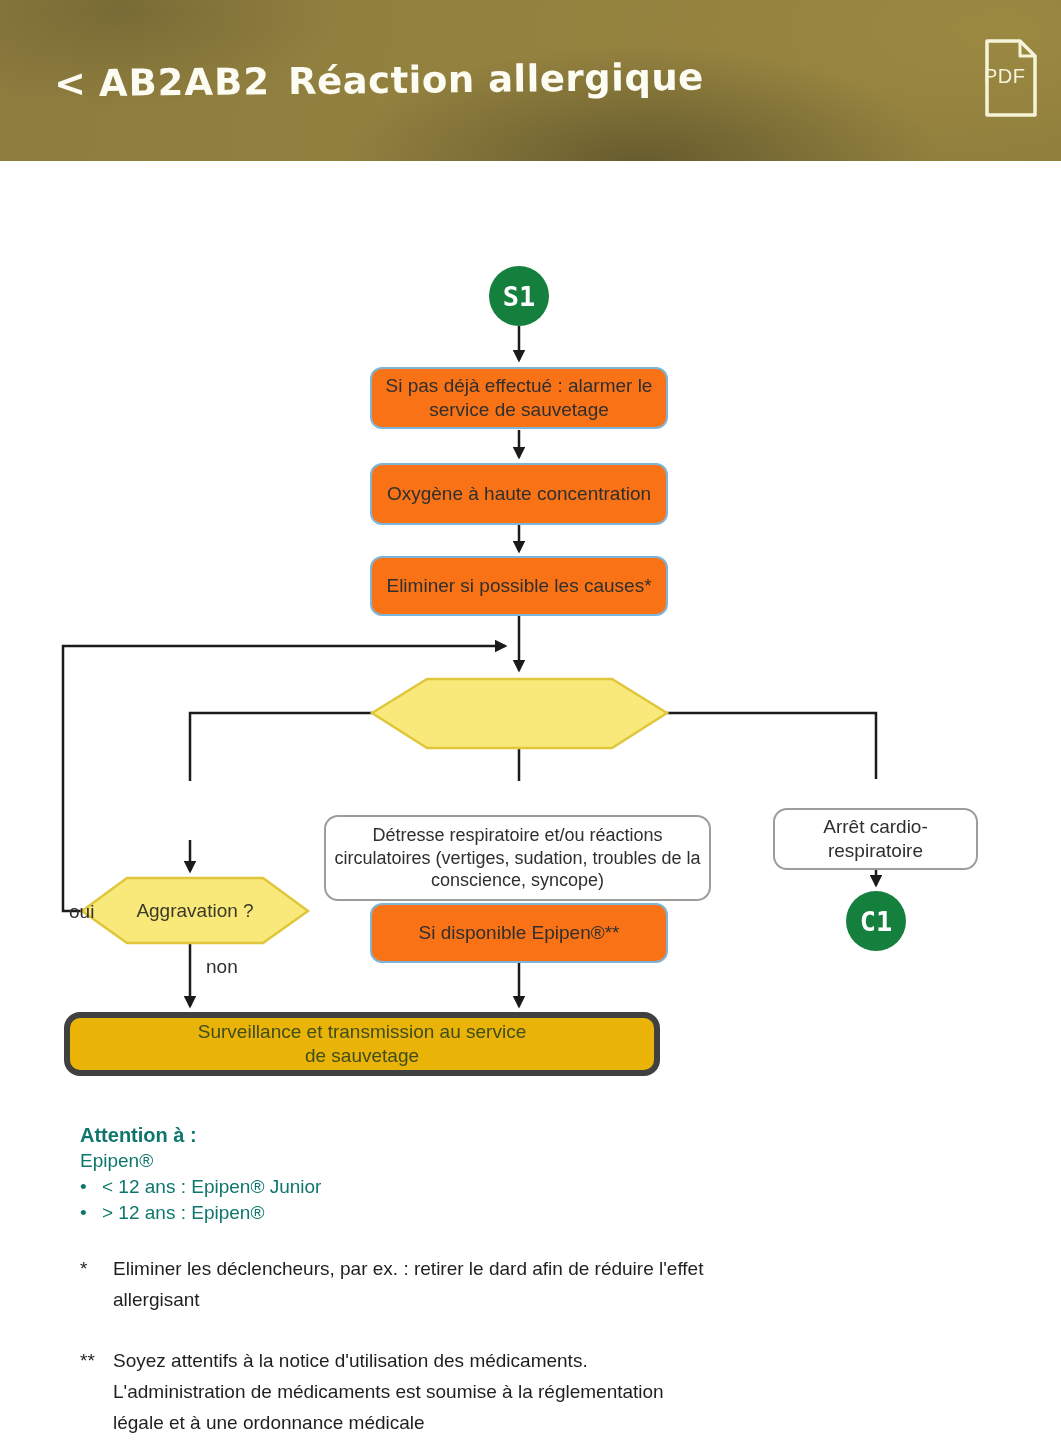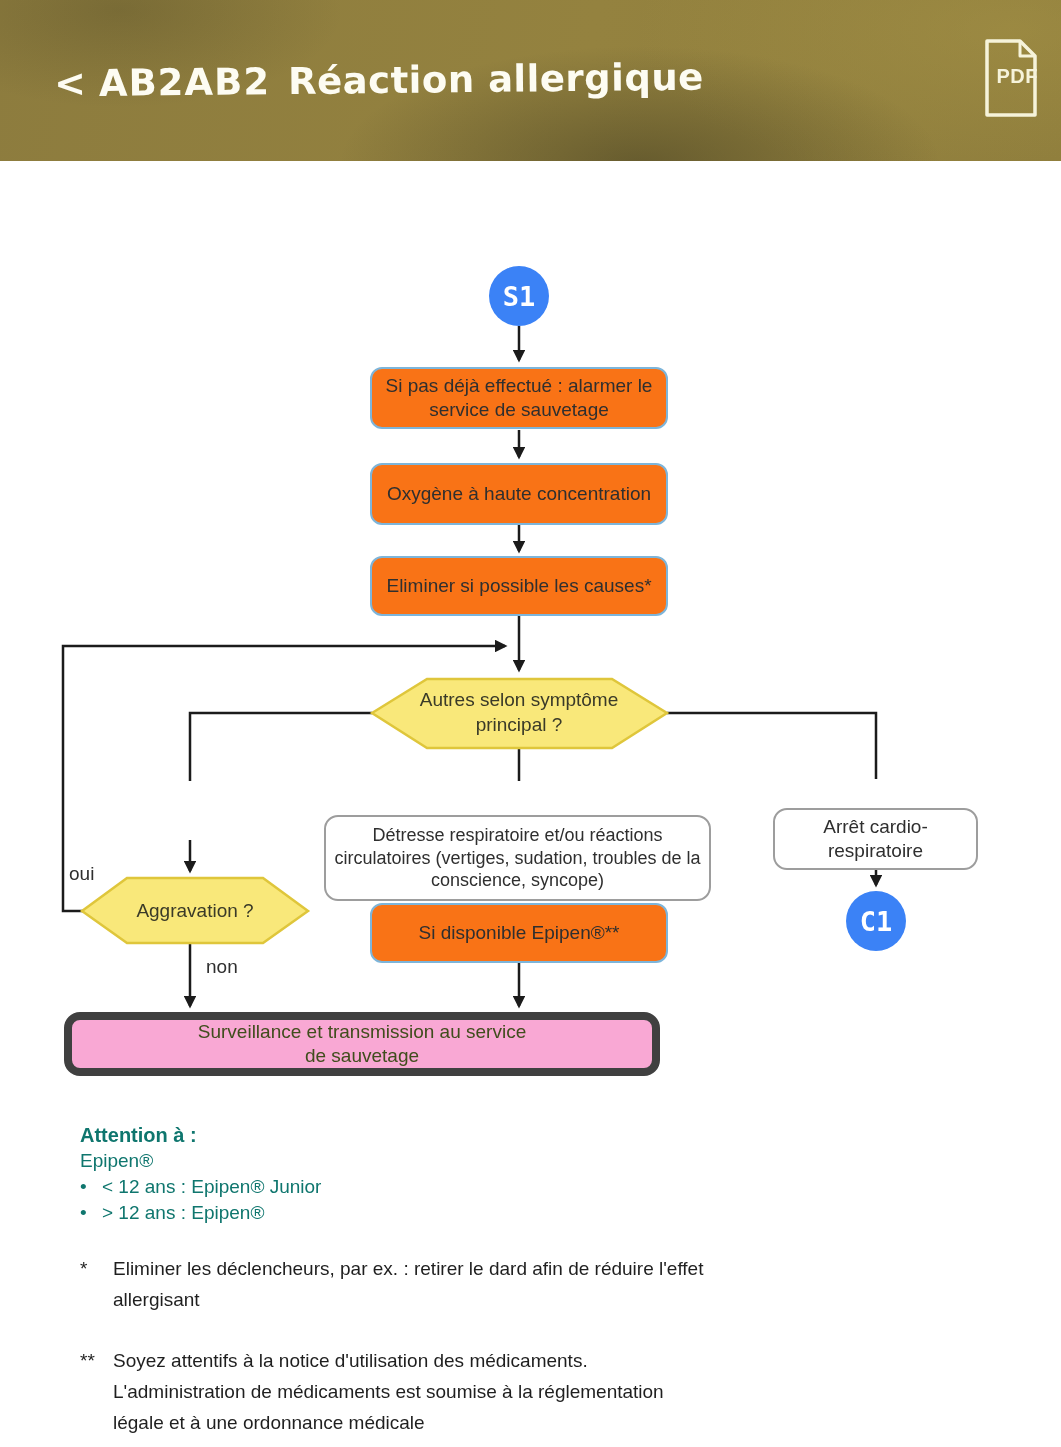--- a/index.html
+++ b/index.html
@@ -43,23 +43,23 @@
 
   .pdf-button{
     position:absolute;
     right:23px; top:38px;
     width:54px; height:80px;
     cursor:pointer;
   }
   .pdf-button .pdf-label{
     position:absolute;
     left:0; top:27px; width:100%;
-    text-align:right;
+    text-align:left;
     color:#f6f3da;
-    font-weight:bold;
+    font-weight:normal;
     font-size:20px;
     letter-spacing:0.5px;
   }
 
   
   .flow-svg{
     position:absolute; left:0; top:0;
     width:1061px; height:1447px;
     pointer-events:none;
   }
@@ -79,31 +79,31 @@
     background:#f97316;
     border:2px solid #7db5da;
     border-radius:12px;
   }
   .node-white{
     background:#ffffff;
     border:2px solid #9d9d9d;
     border-radius:14px;
   }
   .node-green{
-    background:#f9a8d4;
-    border:8px solid #404040;
+    background:#eab308;
+    border:6px solid #404040;
     border-radius:16px;
     color:#404d1d;
     justify-content:center;
   }
   .badge{
     position:absolute;
     width:60px; height:60px;
     border-radius:50%;
-    background:#3b82f6;
+    background:#15803d;
     color:#ffffff;
     display:flex;
     align-items:center;
     justify-content:center;
     font-family:"DejaVu Sans Mono", monospace;
     font-weight:bold;
     font-size:27px;
     cursor:pointer;
   }
   .hex-label{
@@ -193,38 +193,37 @@
   </svg>
 
   <div class="badge" style="left:489px; top:266px;">S1</div>
 
   <div class="node node-blue" style="left:370px; top:367px; width:298px; height:62px;">Si pas déjà effectué : alarmer le service de sauvetage</div>
 
   <div class="node node-blue" style="left:370px; top:463px; width:298px; height:62px;">Oxygène à haute concentration</div>
 
   <div class="node node-blue" style="left:370px; top:556px; width:298px; height:60px;">Eliminer si possible les causes*</div>
 
-  <div class="hex-label" style="left:399px; top:682px; width:240px; height:62px;">Autres selon symptôme principal ?</div>
 
 
   <div class="node node-white" style="left:324px; top:781px; width:387px; height:86px; font-size:18px; padding:2px 6px;margin-top:34px;">Détresse respiratoire et/ou réactions circulatoires (vertiges, sudation, troubles de la conscience, syncope)</div>
 
   <div class="node node-white" style="left:773px; top:780px; width:205px; height:62px;margin-top:28px;">Arrêt cardio-respiratoire</div>
 
   <div class="hex-label" style="left:105px; top:884px; width:180px; height:54px;">Aggravation ?</div>
 
   <div class="node node-blue" style="left:370px; top:903px; width:298px; height:60px;">Si disponible Epipen®**</div>
 
   <div class="badge" style="left:846px; top:891px;">C1</div>
 
   <div class="node node-green" style="left:64px; top:1012px; width:596px; height:64px;">
     <span class="constrain" style="max-width:345px;">Surveillance et transmission au service de sauvetage</span>
   </div>
 
-  <div class="edge-label" style="left:69px; top:863px;">oui</div>
+  <div class="edge-label" style="left:69px; top:901px;">oui</div>
   <div class="edge-label" style="left:206px; top:956px;">non</div>
 
   <div class="attention">
     <div class="attention-title">Attention à :</div>
     <div>Epipen®</div>
     <div class="bullet-row">
       <span class="bullet-glyph">•</span>
       <span>&lt; 12 ans :  Epipen® Junior</span>
     </div>
     <div class="bullet-row">

